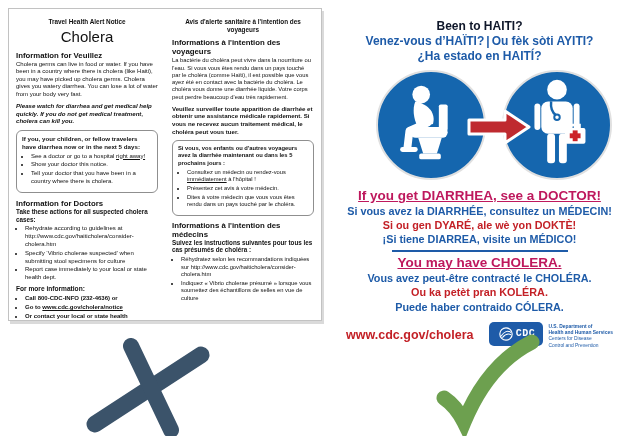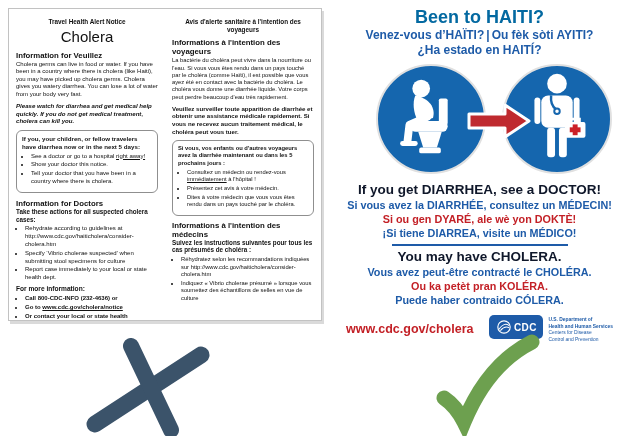--- a/index.html
+++ b/index.html
@@ -21,40 +21,40 @@
   .alert-h{font-size:6.2px;font-weight:700;line-height:1.25;}
   ul.blist{margin:2px 0 0;padding-left:9px;}
   .blist li{font-size:6px;line-height:1.3;margin-bottom:1px;}
   .bold-li li{font-weight:700;}
   .u{text-decoration:underline;}
 
   
   .logo-row{display:flex;align-items:flex-start;gap:5px;margin-top:9px;}
   .badge{width:54px;height:24px;border-radius:5px;background:#000;color:#fff;display:flex;
          align-items:center;justify-content:center;gap:2px;flex:none;}
-  .badge.blue{background:#1e5ba8;}
+  .badge.blue{background:#1e5ba8;font-family:Liberation Mono, monospace;}
   .badge .acr{font-weight:700;font-size:10px;letter-spacing:.5px;}
   .logo-txt{font-size:4.9px;line-height:1.3;padding-top:2px;text-align:left;}
   .logo-txt .b{font-weight:700;}
   .lt{display:block;}
   .logo-txt.blue-txt{color:#1e5ba8;}
 
   
   .poster{position:absolute;left:340px;top:0;width:279px;height:346px;text-align:center;background:#fff;}
-  .pt-en{color:#0369a1;font-size:18px;font-weight:700;padding-top:7px;line-height:1.15;}
+  .pt-en{color:#0f172a;font-size:12px;font-weight:700;padding-top:20px;line-height:1.15;}
   .pt-sub{color:#1e5ba8;font-size:12px;font-weight:700;line-height:1.3;}
   .sep{padding:0 2px;}
   .graphic{position:relative;height:112px;margin-top:5px;}
   .circ{position:absolute;top:0;width:110px;height:110px;border-radius:50%;background:#1566ae;
         border:2px solid #e0e0e0;box-sizing:border-box;}
   .circ.c-left{left:36px;}
   .circ.c-right{left:162px;}
   .circ svg{position:absolute;left:0;top:0;width:106px;height:106px;}
   .arrow{position:absolute;left:126px;top:37px;width:66px;height:40px;z-index:2;}
-  .d1{color:#0f172a;font-size:13.5px;font-weight:700;margin-top:6px;line-height:1.2;}
+  .d1{color:#be185d;font-size:13.5px;font-weight:700;margin-top:6px;line-height:1.2;text-decoration:underline;}
   .line-blue{color:#1e5ba8;font-size:10.8px;font-weight:700;line-height:1.3;}
   .line-red{color:#c32026;font-size:10.8px;font-weight:700;line-height:1.3;}
   .divider{width:176px;border-top:2px solid #1e5ba8;margin:4px auto 3px;}
   .bottom-row{display:flex;align-items:center;justify-content:center;gap:16px;margin-top:8px;}
   .url{color:#c32026;font-size:12.5px;font-weight:700;}
 
   
   .x-mark{position:absolute;left:85px;top:338px;}
   .check-mark{position:absolute;left:436px;top:334px;}
 </style>

